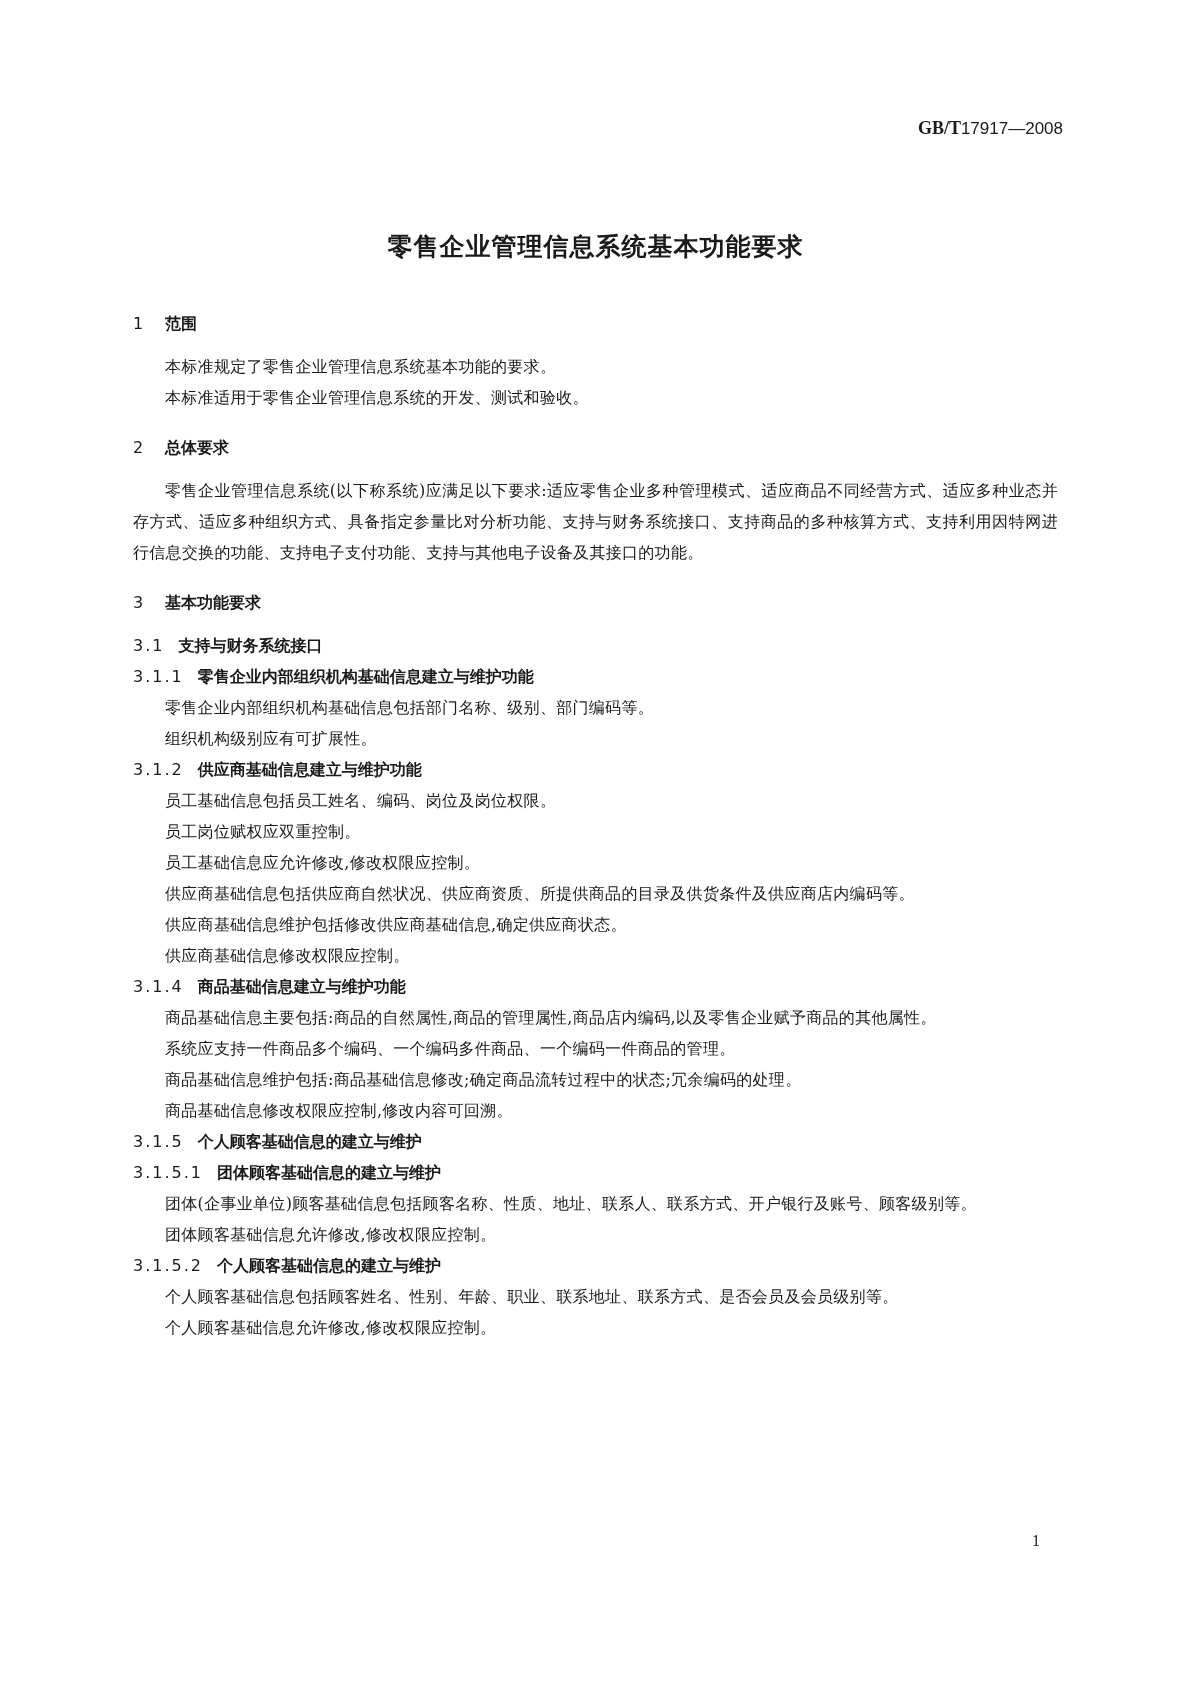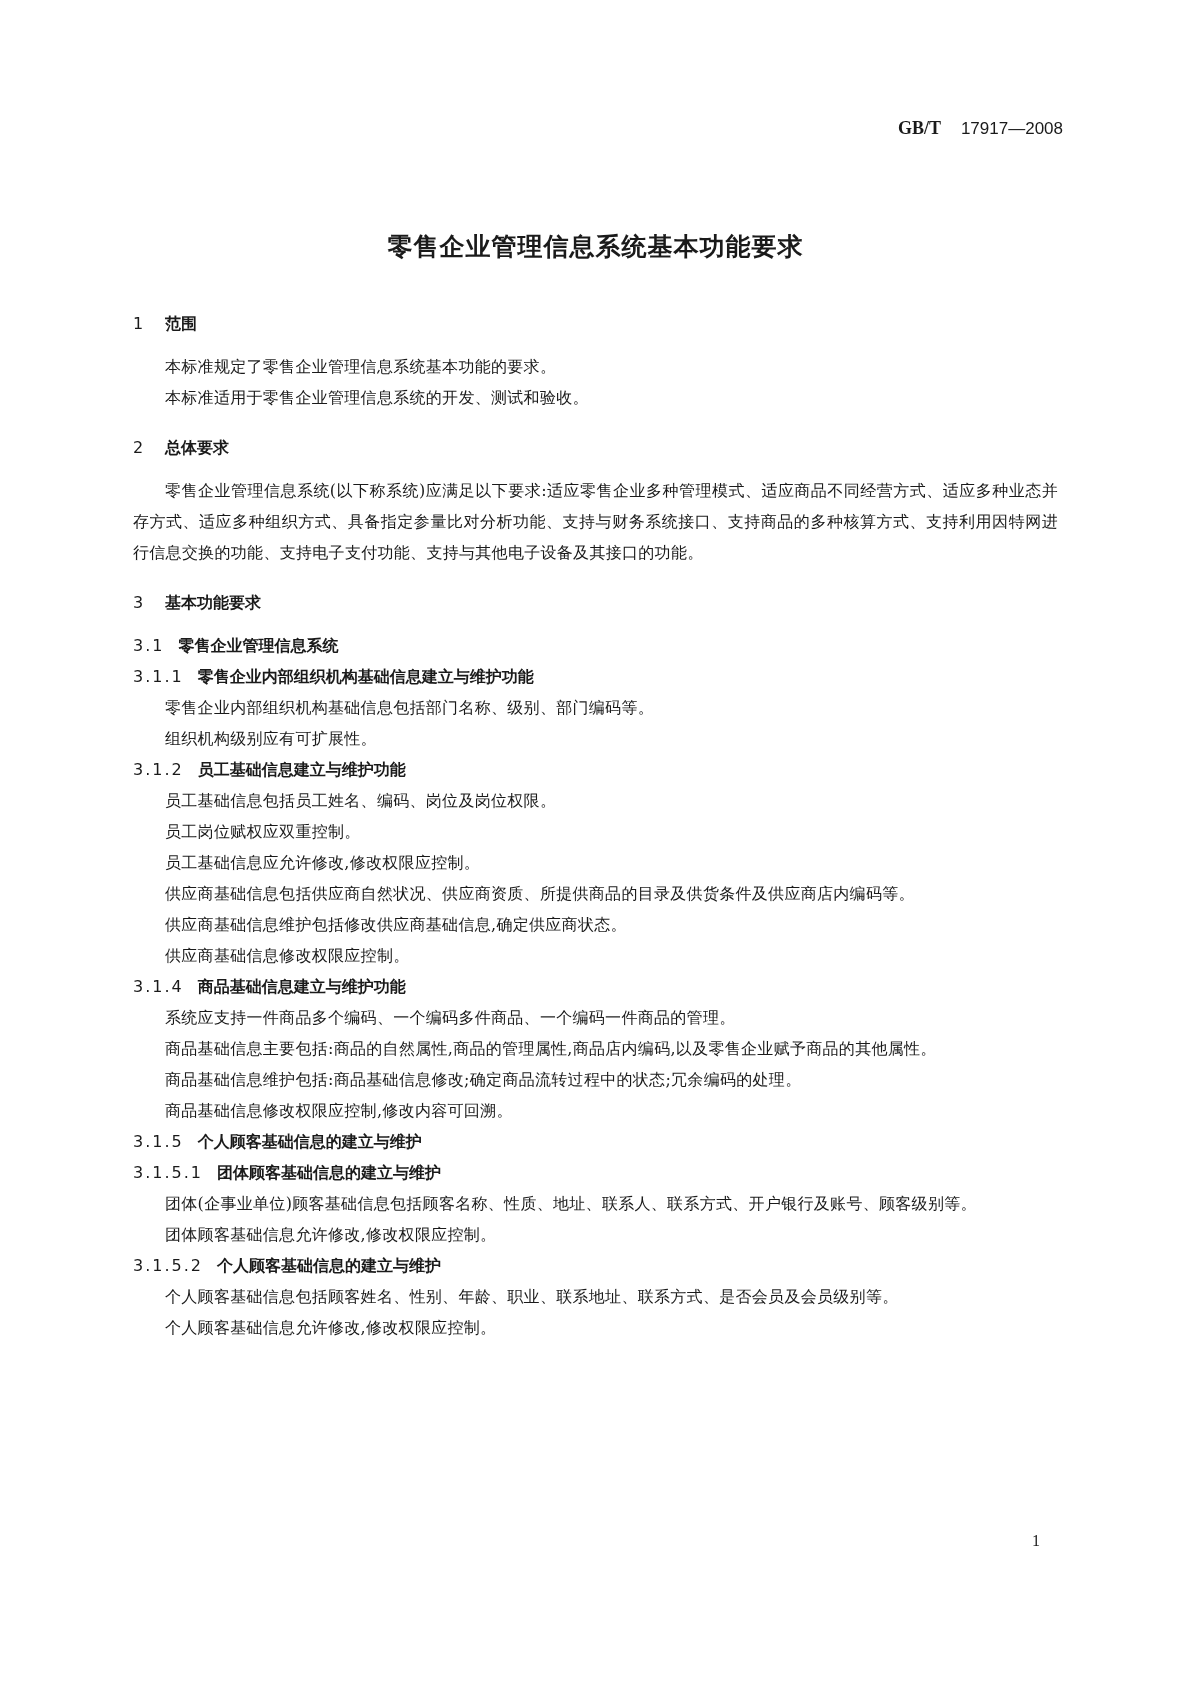--- a/index.html
+++ b/index.html
@@ -1,20 +1,20 @@
 <!DOCTYPE html>
 <html><head>
 <meta charset="utf-8">
 <style>
   html, body { margin: 0; padding: 0; background: #ffffff; }
   body { width: 1191px; height: 1684px; position: relative; overflow: hidden;
          font-family: "DejaVu Serif", "Liberation Serif", serif; color: #1a1a1a; }
   .std-code { position: absolute; top: 118px; right: 128px; font-size: 17px; }
   .std-code .gb { font-family: "Liberation Serif", serif; font-weight: bold; font-size: 18px; }
-  .std-code .num { font-family: "Liberation Sans", sans-serif; font-size: 17px; margin-left: 20px; text-align: right; }
+  .std-code .num { font-family: "Liberation Sans", sans-serif; font-size: 17px; margin-left: 0; text-align: right; }
   .title { position: absolute; top: 230px; left: 0; width: 1191px; text-align: center;
            font-family: "DejaVu Sans", sans-serif; font-weight: bold; font-size: 25px; letter-spacing: 1px; }
   .content { position: absolute; left: 133px; top: 309px; width: 925px; }
   .h1 { font-family: "DejaVu Sans", sans-serif; font-weight: bold; font-size: 16px; height: 30px; line-height: 30px; }
   .h1 .n { display:inline-block; width: 32px; font-weight: normal; }
   .h2 { font-family: "DejaVu Sans", sans-serif; font-weight: bold; font-size: 16px; height: 31px; line-height: 31px; }
   .h2 .n { display:inline-block; font-weight: normal; letter-spacing: 2px; margin-right: 14px; }
   .p { font-size: 16px; line-height: 31px; text-indent: 32px; letter-spacing: 0.3px; text-align: justify; }
   .gap-s { height: 12px; }
   .gap-m { height: 20px; }
@@ -37,38 +37,38 @@
   <div class="gap-m"></div>
 
   <div class="h1"><span class="n">2</span><span>总体要求</span></div>
   <div class="gap-s"></div>
   <div class="p">零售企业管理信息系统(以下称系统)应满足以下要求:适应零售企业多种管理模式、适应商品不同经营方式、适应多种业态并存方式、适应多种组织方式、具备指定参量比对分析功能、支持与财务系统接口、支持商品的多种核算方式、支持利用因特网进行信息交换的功能、支持电子支付功能、支持与其他电子设备及其接口的功能。</div>
   <div class="gap-m"></div>
 
   <div class="h1"><span class="n">3</span><span>基本功能要求</span></div>
   <div class="gap-s"></div>
 
-  <div class="h2"><span class="n">3.1</span><span>零售企业管理信息系统</span></div>
+  <div class="h2"><span class="n">3.1</span><span>支持与财务系统接口</span></div>
 
   <div class="h2"><span class="n">3.1.1</span><span>零售企业内部组织机构基础信息建立与维护功能</span></div>
   <div class="p">零售企业内部组织机构基础信息包括部门名称、级别、部门编码等。</div>
   <div class="p">组织机构级别应有可扩展性。</div>
 
-  <div class="h2"><span class="n">3.1.2</span><span>员工基础信息建立与维护功能</span></div>
+  <div class="h2"><span class="n">3.1.2</span><span>供应商基础信息建立与维护功能</span></div>
   <div class="p">员工基础信息包括员工姓名、编码、岗位及岗位权限。</div>
   <div class="p">员工岗位赋权应双重控制。</div>
   <div class="p">员工基础信息应允许修改,修改权限应控制。</div>
 
   <div class="p">供应商基础信息包括供应商自然状况、供应商资质、所提供商品的目录及供货条件及供应商店内编码等。</div>
   <div class="p">供应商基础信息维护包括修改供应商基础信息,确定供应商状态。</div>
   <div class="p">供应商基础信息修改权限应控制。</div>
 
   <div class="h2"><span class="n">3.1.4</span><span>商品基础信息建立与维护功能</span></div>
+  <div class="p">商品基础信息主要包括:商品的自然属性,商品的管理属性,商品店内编码,以及零售企业赋予商品的其他属性。</div>
   <div class="p">系统应支持一件商品多个编码、一个编码多件商品、一个编码一件商品的管理。</div>
-  <div class="p">商品基础信息主要包括:商品的自然属性,商品的管理属性,商品店内编码,以及零售企业赋予商品的其他属性。</div>
   <div class="p">商品基础信息维护包括:商品基础信息修改;确定商品流转过程中的状态;冗余编码的处理。</div>
   <div class="p">商品基础信息修改权限应控制,修改内容可回溯。</div>
 
   <div class="h2"><span class="n">3.1.5</span><span>个人顾客基础信息的建立与维护</span></div>
 
   <div class="h2"><span class="n">3.1.5.1</span><span>团体顾客基础信息的建立与维护</span></div>
   <div class="p">团体(企事业单位)顾客基础信息包括顾客名称、性质、地址、联系人、联系方式、开户银行及账号、顾客级别等。</div>
   <div class="p">团体顾客基础信息允许修改,修改权限应控制。</div>
 
   <div class="h2"><span class="n">3.1.5.2</span><span>个人顾客基础信息的建立与维护</span></div>

